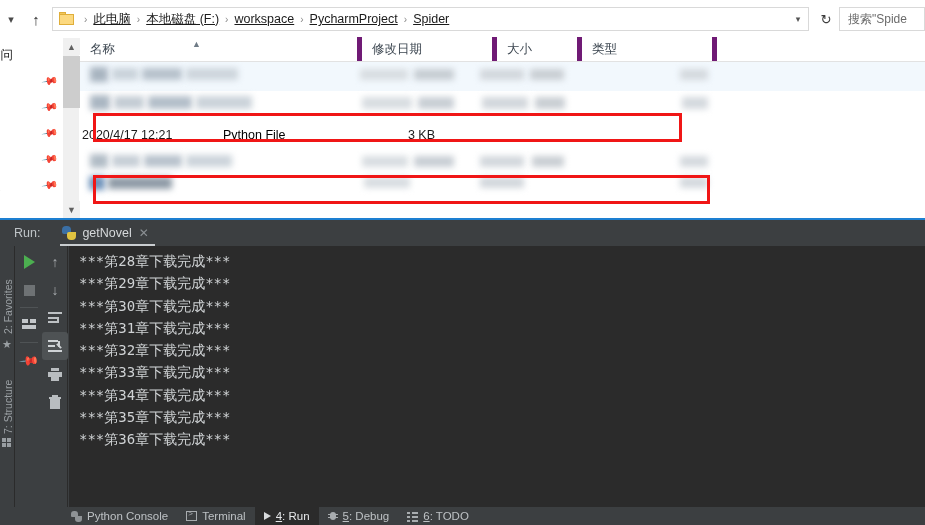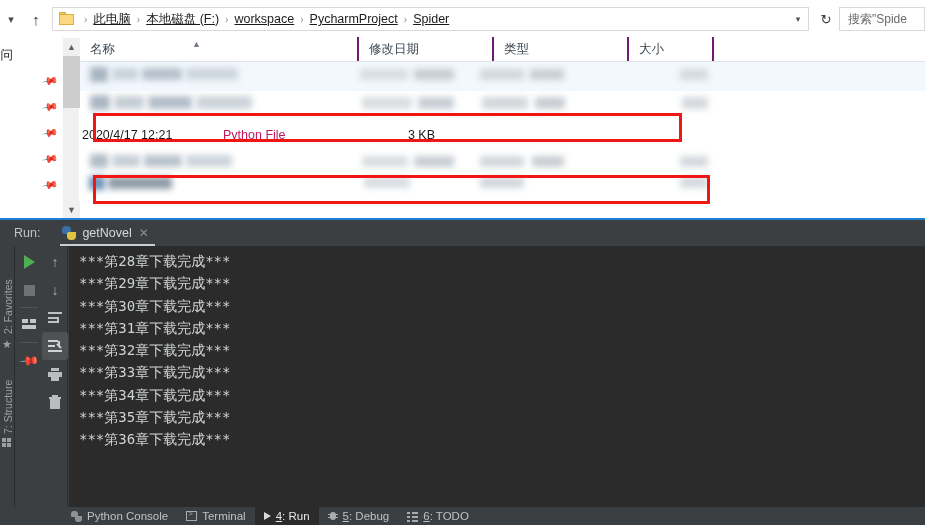--- a/index.html
+++ b/index.html
@@ -101,21 +101,21 @@
   #file-pane {
     position: absolute; left: 80px; top: 0; width: 845px; height: 180px; background: #fff;
   }
   #col-header {
     position: absolute; left: 0; top: 0; width: 845px; height: 24px;
     border-bottom: 1px solid #e2e2e2; display: flex; align-items: flex-end;
   }
   .col {
     height: 24px; display: flex; align-items: center;
     font-size: 12.5px; color: #3c4650;
-    border-left: 2px solid #701a75; padding-left: 10px; position: relative;
+    border-left: 5px solid #701a75; padding-left: 10px; position: relative;
   }
   .col:first-child { border-left: none; }
   .col.c-name  { width: 277px; }
   .col.c-date  { width: 135px; }
   .col.c-type  { width: 135px; }
   .col.c-size  { width: 85px; }
   .col.c-tail  { width: 213px; }
   .sort-caret {
     position: absolute; left: 112px; top: 2px; color: #6f7b86; font-size: 9px;
   }
@@ -125,21 +125,21 @@
     display: flex; align-items: center;
   }
   .file-row .fr-name {
     width: 277px; display: flex; align-items: center; padding-left: 12px;
     font-size: 13px; color: #1b1b1b; white-space: nowrap;
   }
   .file-row .fr-date {
     width: 135px; font-size: 12.5px; color: #1b1b1b; padding-left: 2px; white-space: nowrap;
   }
   .file-row .fr-type {
-    width: 135px; font-size: 12.5px; color: #be185d; padding-left: 8px; white-space: nowrap;
+    width: 135px; font-size: 12.5px; color: #000000; padding-left: 8px; white-space: nowrap;
   }
   .file-row .fr-size {
     width: 85px; font-size: 12.5px; color: #1b1b1b; text-align: right; white-space: nowrap;
   }
 
   
   .blur-row { position: absolute; left: 0; width: 845px; height: 29px; }
   .blur-chip {
     position: absolute; border-radius: 1px;
     filter: blur(3.2px);
@@ -374,25 +374,25 @@
     <div id="file-pane">
 
       <div id="col-header">
         <div class="col c-name">
           <span>名称</span>
           <span class="sort-caret">▲</span>
         </div>
         <div class="col c-date">
           <span>修改日期</span>
         </div>
+        <div class="col c-size">
+          <span>大小</span>
+        </div>
         <div class="col c-type">
           <span>类型</span>
-        </div>
-        <div class="col c-size">
-          <span>大小</span>
         </div>
         <div class="col c-tail"></div>
       </div>
 
       <div class="blur-row row-sel" style="top:24px;">
         <span class="blur-chip" style="left:10px;  top:5px;  width:18px; height:15px; background:#a8b4c0;"></span>
         <span class="blur-chip" style="left:32px;  top:6px;  width:26px; height:12px; background:#c9d2da;"></span>
         <span class="blur-chip" style="left:62px;  top:6px;  width:40px; height:12px; background:#b6c1cb;"></span>
         <span class="blur-chip" style="left:106px; top:6px;  width:52px; height:12px; background:#cdd5dc;"></span>
         <span class="blur-chip" style="left:280px; top:7px;  width:48px; height:11px; background:#d8dde1;"></span>

